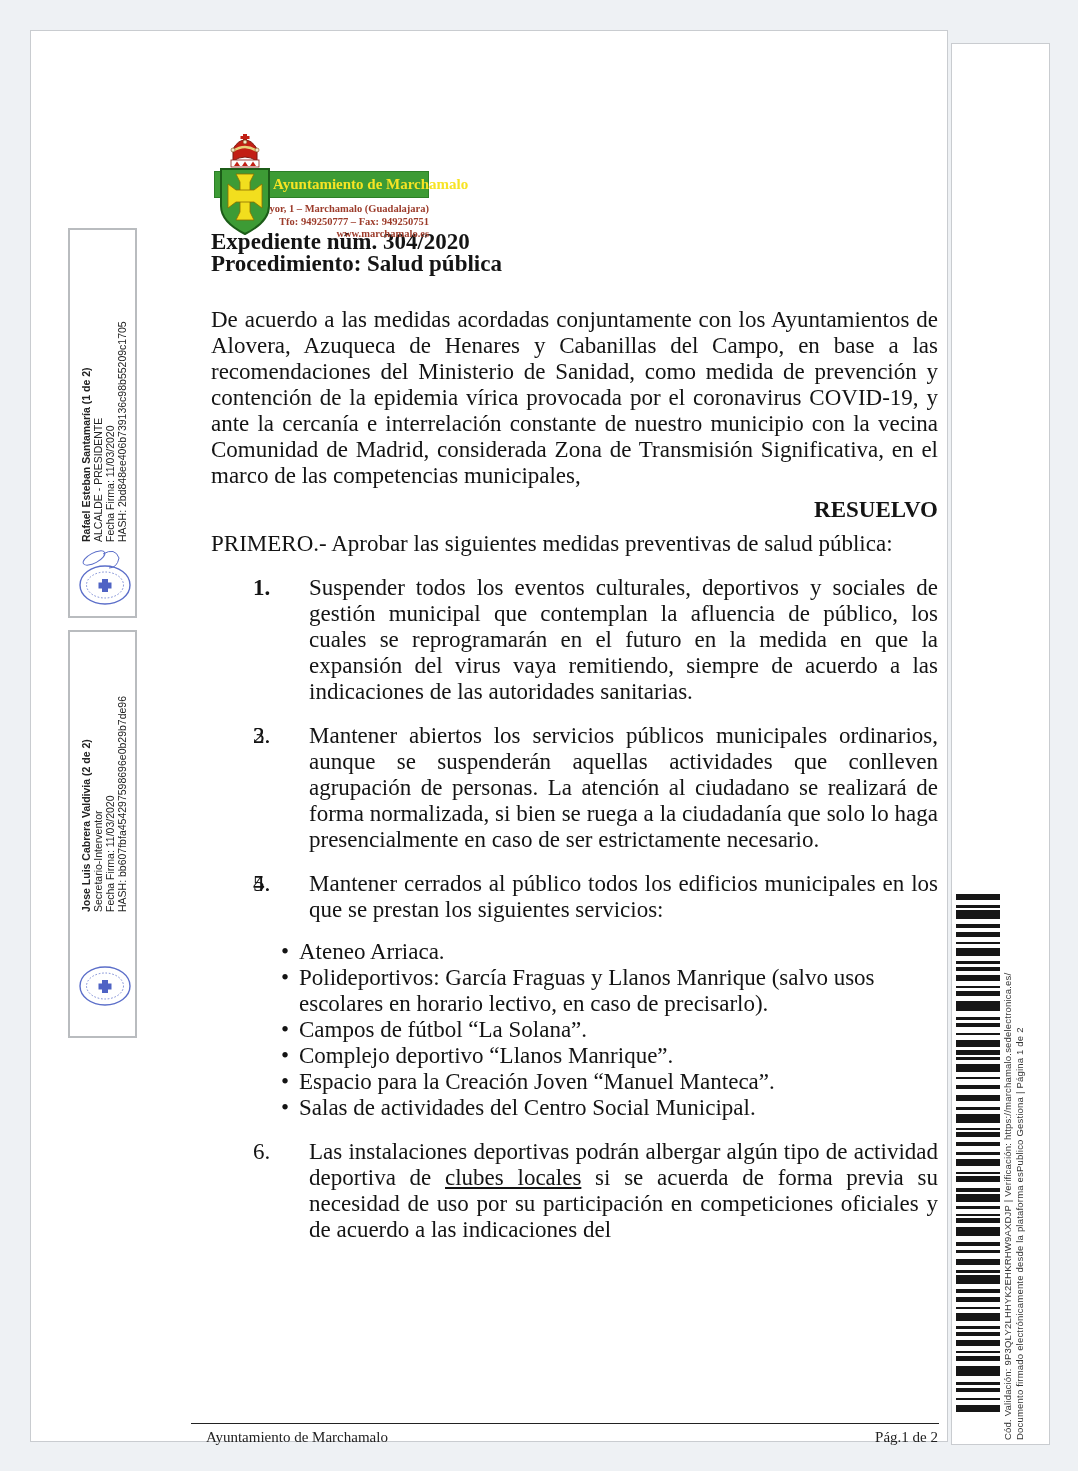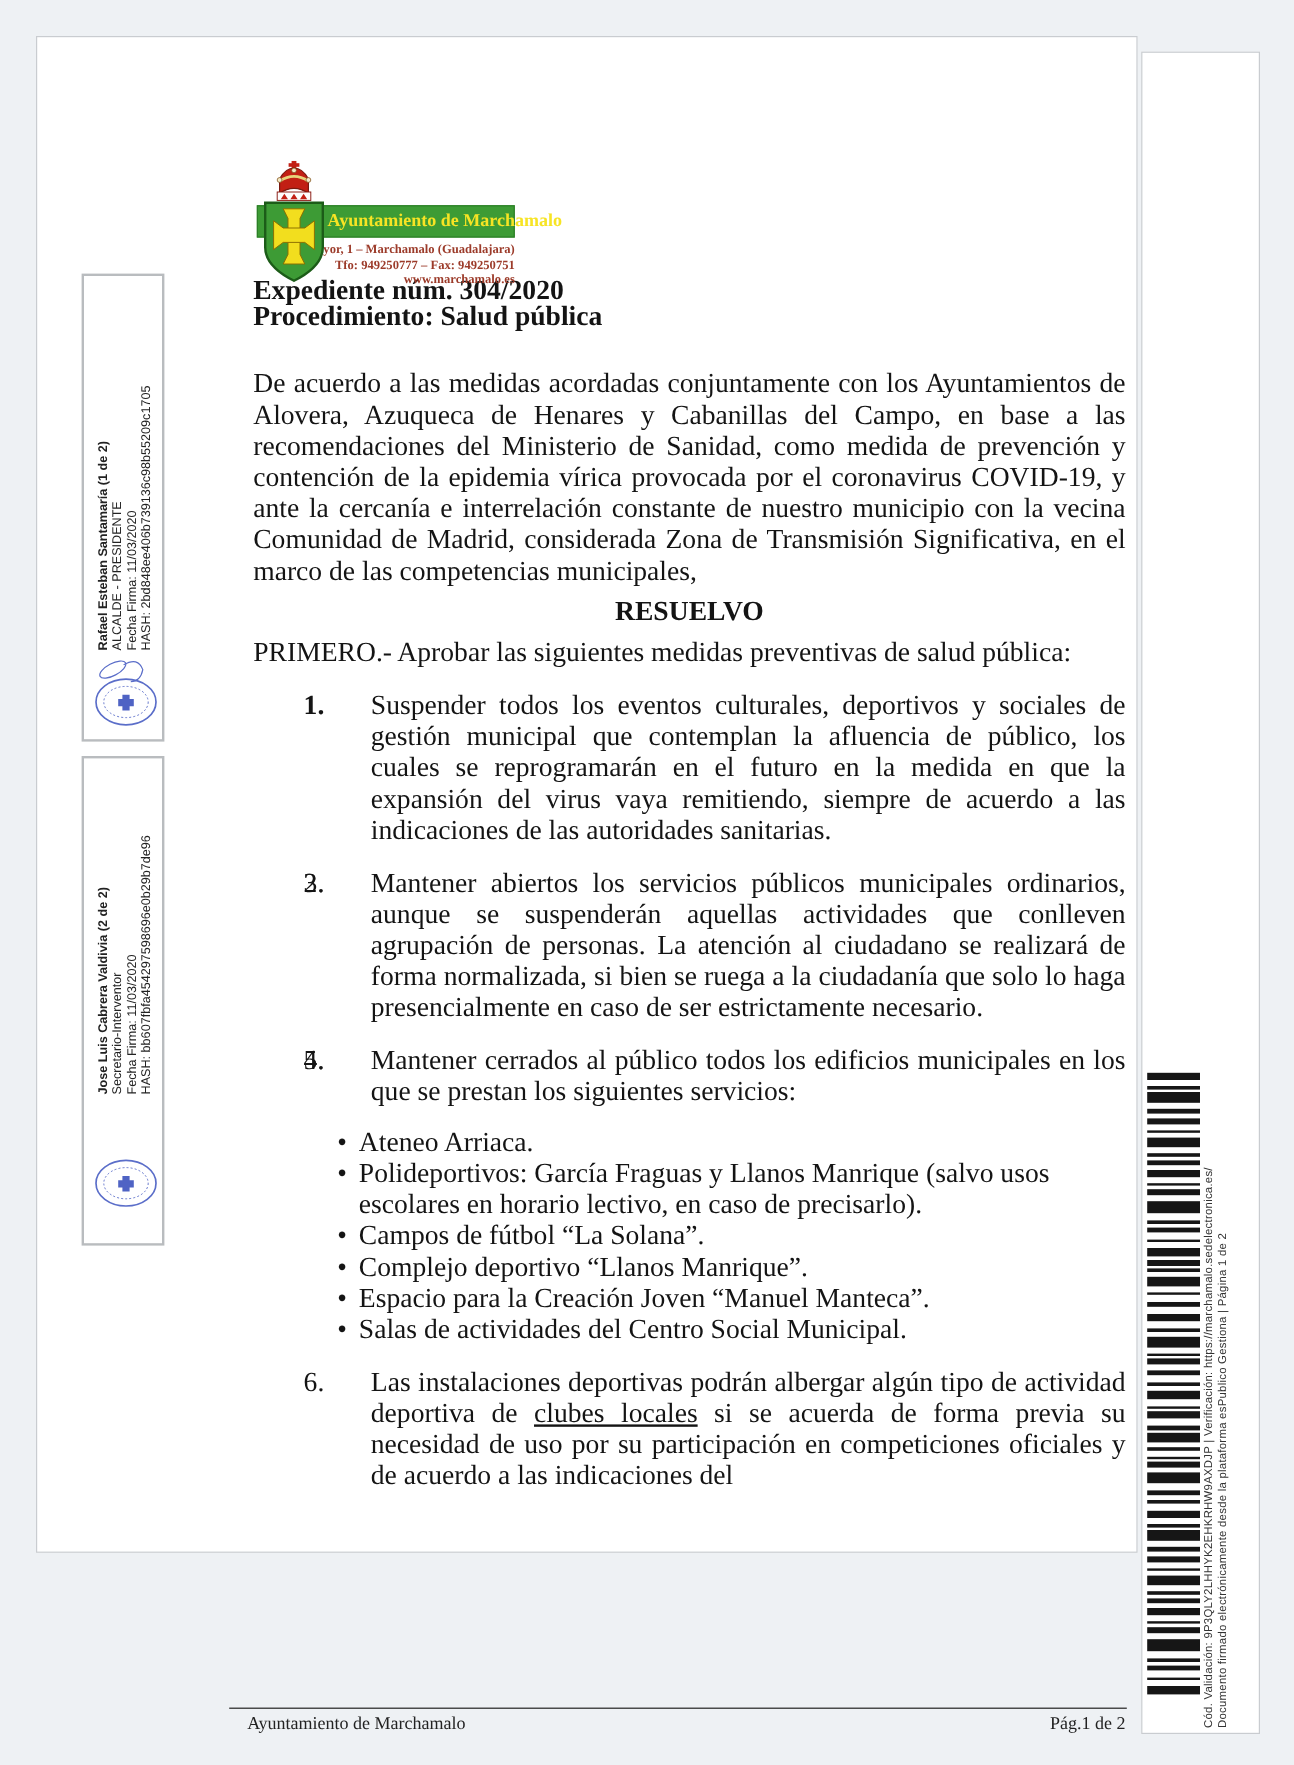--- a/index.html
+++ b/index.html
@@ -3,21 +3,21 @@
 <meta charset="utf-8">
 <style>
   html,body { margin:0; padding:0; }
   body {
     width:1078px; height:1471px; position:relative;
     background:#eef1f4;
     font-family:"Liberation Serif", serif;
     color:#141414;
   }
   .page {
-    position:absolute; left:30px; top:30px; width:918px; height:1264px;
+    position:absolute; left:30px; top:30px; width:918px; height:1412px;
     background:#ffffff; border:1px solid #c9ccd0; box-sizing:border-box;
   }
   
   .crest-svg { position:absolute; left:185px; top:103px; width:58px; height:102px; z-index:3; }
   .banner {
     position:absolute; left:183px; top:140px; width:215px; height:27px;
     background:#3d9b35; border:1px solid #2c7f27; box-sizing:border-box; z-index:2;
   }
   .banner-text {
     margin-left:58px; text-align:center; font-weight:bold; font-size:15px;
@@ -27,21 +27,21 @@
     position:absolute; left:183px; top:172px; width:215px; text-align:right;
     font-size:10.5px; font-weight:bold; color:#9c3b2a; line-height:12.5px; z-index:2;
   }
   
   .content {
     position:absolute; left:180px; top:200px; width:727px;
     font-size:23px; line-height:26px;
   }
   .case-header { font-weight:bold; line-height:22px; }
   .intro { margin-top:32px; text-align:justify; }
-  .resuelvo { margin-top:8px; text-align:center; font-weight:bold; }
+  .resuelvo { margin-top:8px; text-align:right; font-weight:bold; }
   .primero { margin-top:8px; }
   .item { margin-top:18px; position:relative; padding-left:75px; }
   .item-num { position:absolute; left:42px; top:0; font-weight:bold; }
   .item.n2 .item-num, .item.n3 .item-num, .item.n4 .item-num,
   .item.n5 .item-num, .item.n6 .item-num { font-weight:normal; }
   .item-text { text-align:justify;margin-left:23px; }
   .item ul { list-style:none; margin:16px 12px 2px -7px; padding:0; }
   .item li { position:relative; padding-left:20px; text-align:left; }
   .item li::before { content:"\2022"; position:absolute; left:2px; }
   .u { text-decoration:underline; }

